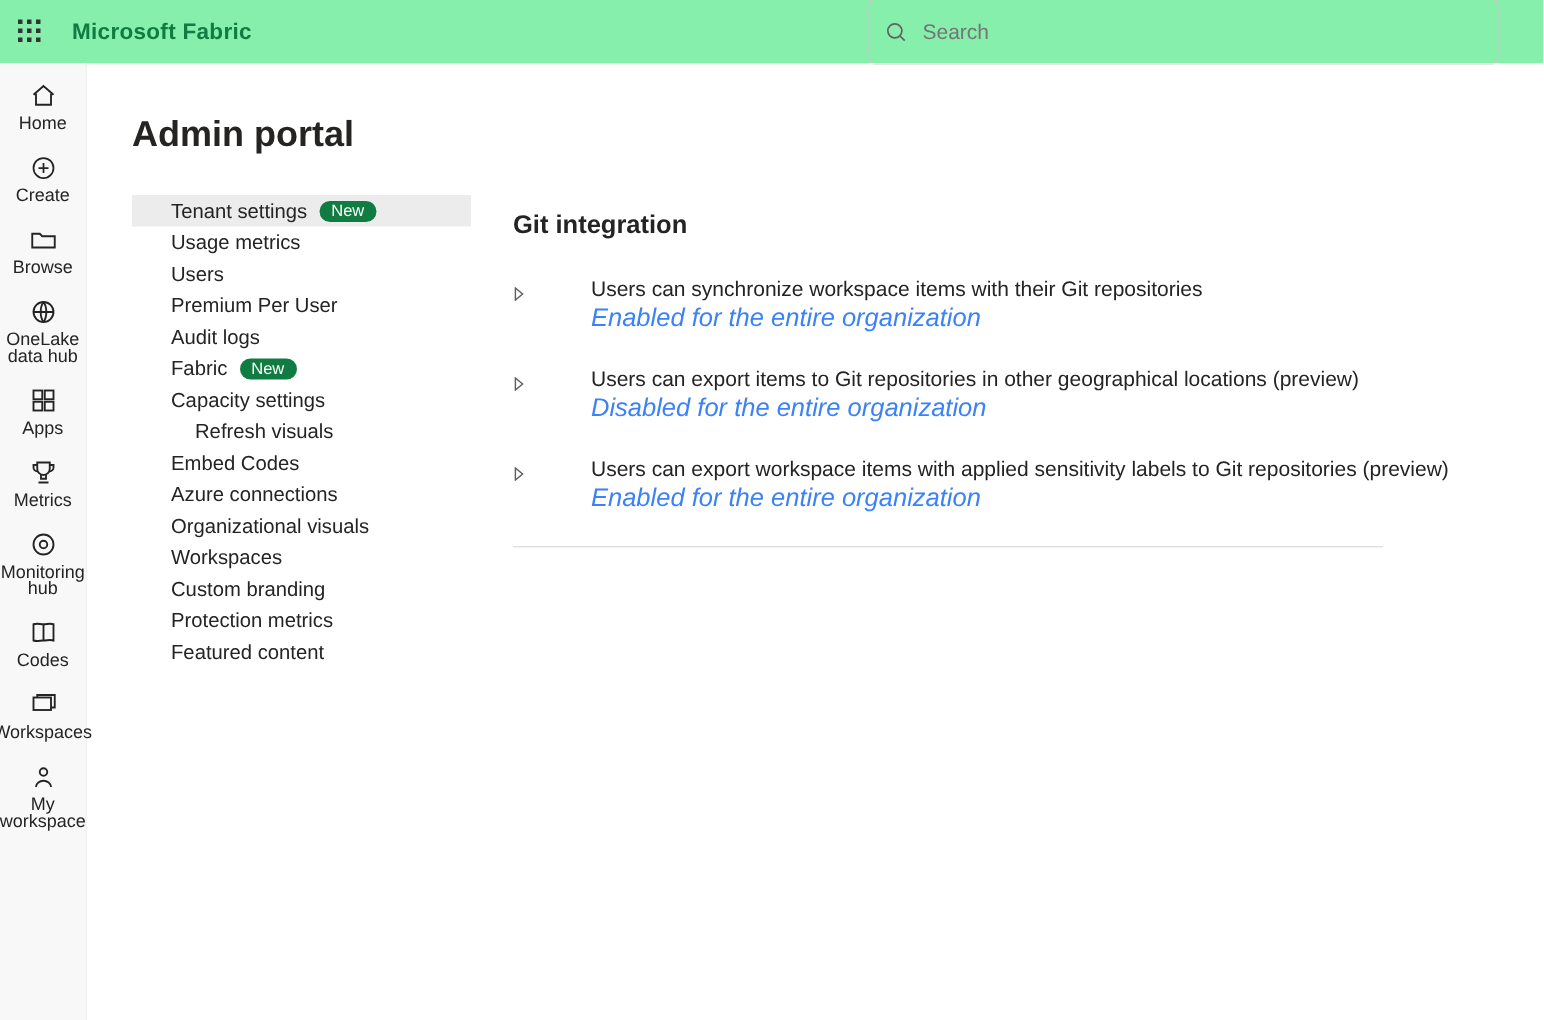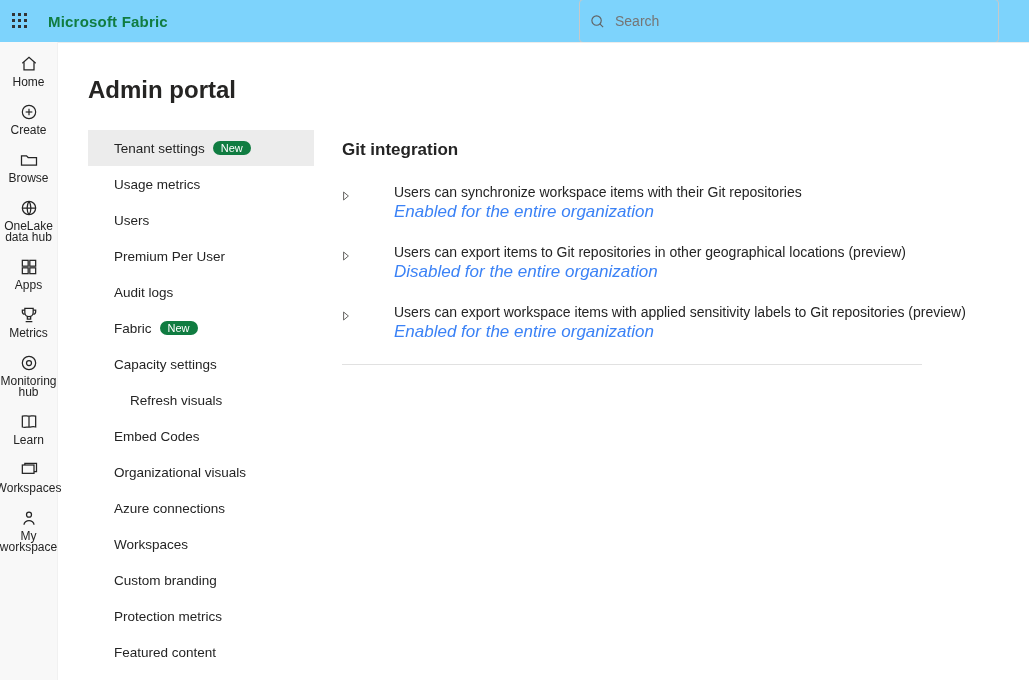--- a/index.html
+++ b/index.html
@@ -1,20 +1,20 @@
 <!DOCTYPE html>
 <html><head>
 <meta charset="utf-8">
 <style>
   * { box-sizing: border-box; }
   html,body { margin:0; padding:0; font-family:"Segoe UI",Arial,sans-serif; font-size:14px; color:#242424; background:#fff; }
   body { width:1029px; height:680px; overflow:hidden; position:relative; }
 
   
-  .header { position:absolute; top:0; left:0; right:0; height:42px; display:flex; align-items:center; padding-left:10px; background:#7dd3fc; }
+  .header { position:absolute; top:0; left:0; right:0; height:42px; display:flex; align-items:center; padding-left:10px; background:#86efac; }
   .waffle { width:16px; height:16px; display:grid; grid-template-columns:repeat(3,4px); grid-template-rows:repeat(3,4px); gap:2px; margin-right:20px; margin-left:2px; cursor:pointer;}
   .waffle div { background:#333; width:3px; height:3px; }
   .brand { color:#107c41; font-weight:600; font-size:15px; letter-spacing:0.2px;}
   .search-wrap { margin-left:auto; margin-right:30px; width:420px; height:44px; border:1px solid #c8c8c8; border-radius:4px; display:flex; align-items:center; padding:0 10px; color:#616161;}
   .search-wrap svg { width:15px; height:15px; }
   .search-wrap input { border:none; outline:none; flex:1; margin-left:8px; font-size:14px; color:#242424; background:transparent;}
   .hr { position:absolute; left:58px; right:0; top:42px; height:1px; background:#ececec; }
 
   
   .rail { position:absolute; top:42px; left:0; bottom:0; width:58px; border-right:1px solid #f1f1f1; background:#f8f8f8; padding-top:6px; display:flex; flex-direction:column; align-items:center; }
@@ -23,21 +23,21 @@
   .rail-item .lbl { font-size:12px; line-height:11px; color:#242424; margin-top:2px; text-align:center; padding:0 2px;}
   .rail-item .icon svg { width:20px; height:20px; stroke:#242424; }
 
   
   .main { position:absolute; top:42px; left:58px; right:0; bottom:0; padding:34px 0 0 30px; }
   .page-title { font-size:24px; font-weight:600; margin:0 0 26px 0; color:#252423;}
   .columns { display:flex; }
 
   
   .settings-nav { width:226px; }
-  .settings-nav .item { display:flex; align-items:center; height:36px; padding-left:26px; font-size:13.5px; cursor:pointer; color:#242424;}
+  .settings-nav .item { display:flex; align-items:center; height:21px; padding-left:26px; font-size:13.5px; cursor:pointer; color:#242424;}
   .settings-nav .item.child { padding-left:42px; }
   .settings-nav .item.active { background:#ececec; }
   .badge { background:#107c41; color:#fff; font-size:11px; border-radius:10px; padding:1px 8px; margin-left:8px; }
 
   
   .content { flex:1; padding-left:28px; padding-top:10px; }
   .section-title { font-size:17px; margin:0 0 24px 0; }
   .setting-row { display:flex; align-items:flex-start; margin-bottom:22px;gap:30px; }
   .caret { width:10px; min-width:10px; margin-right:12px; margin-top:4px; color:#605e5c;}
   .setting-row .texts { }
@@ -138,21 +138,21 @@
       </span>
       <span class="lbl">Monitoring hub</span>
     </div>
     <div class="rail-item">
       <span class="icon">
         <svg viewBox="0 0 24 24" fill="none" stroke="currentColor" stroke-width="1.5">
           <path d="M4 5c3-1 5 0 8 0s5-1 8 0v13c-3-1-5 0-8 0s-5 1-8 0z"></path>
           <line x1="12" y1="5" x2="12" y2="18"></line>
         </svg>
       </span>
-      <span class="lbl">Learn</span>
+      <span class="lbl">Codes</span>
     </div>
     <div class="rail-item">
       <span class="icon">
         <svg viewBox="0 0 24 24" fill="none" stroke="currentColor" stroke-width="1.5">
           <rect x="4" y="6" width="14" height="10"></rect>
           <path d="M7 6V4h14v10h-3"></path>
         </svg>
       </span>
       <span class="lbl">Workspaces</span>
     </div>
@@ -194,24 +194,24 @@
         <div class="item">
           <span>Capacity settings</span>
         </div>
         <div class="item child">
           <span>Refresh visuals</span>
         </div>
         <div class="item">
           <span>Embed Codes</span>
         </div>
         <div class="item">
+          <span>Azure connections</span>
+        </div>
+        <div class="item">
           <span>Organizational visuals</span>
-        </div>
-        <div class="item">
-          <span>Azure connections</span>
         </div>
         <div class="item">
           <span>Workspaces</span>
         </div>
         <div class="item">
           <span>Custom branding</span>
         </div>
         <div class="item">
           <span>Protection metrics</span>
         </div>

